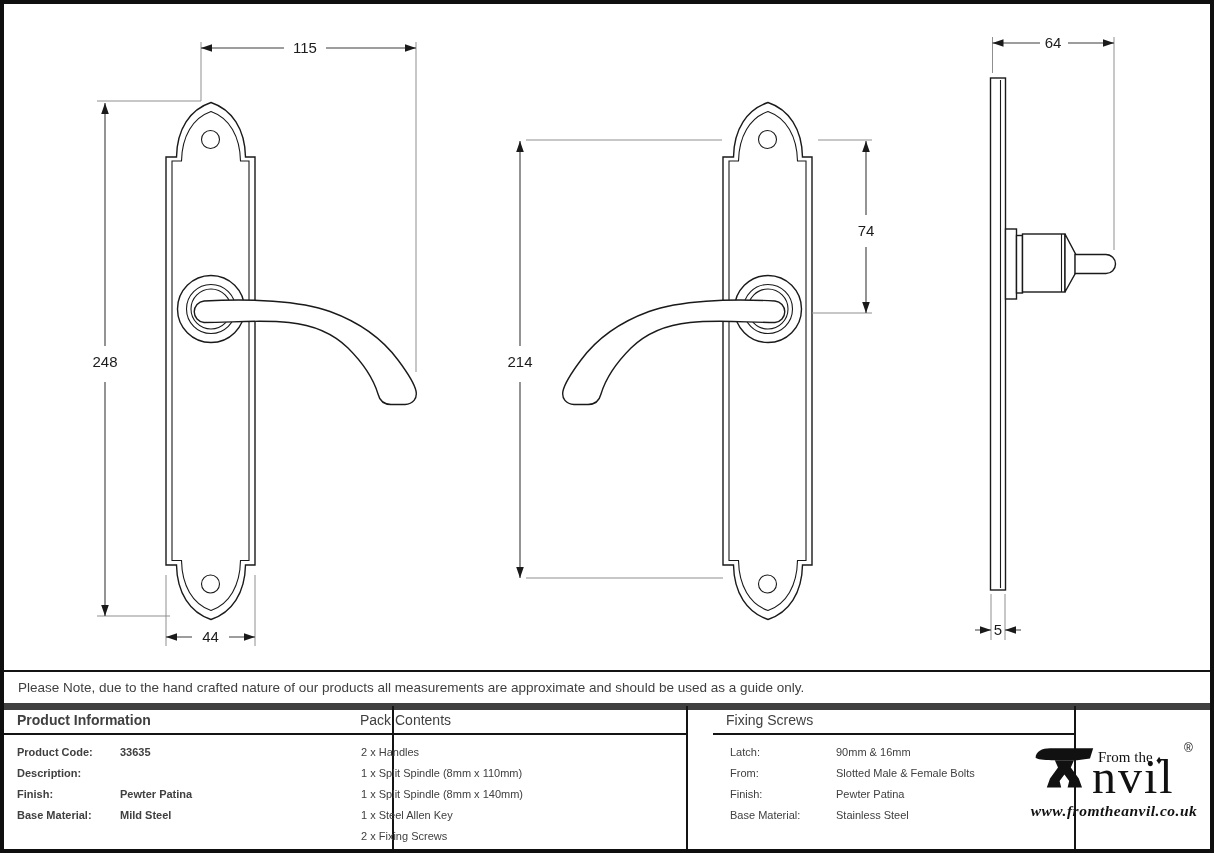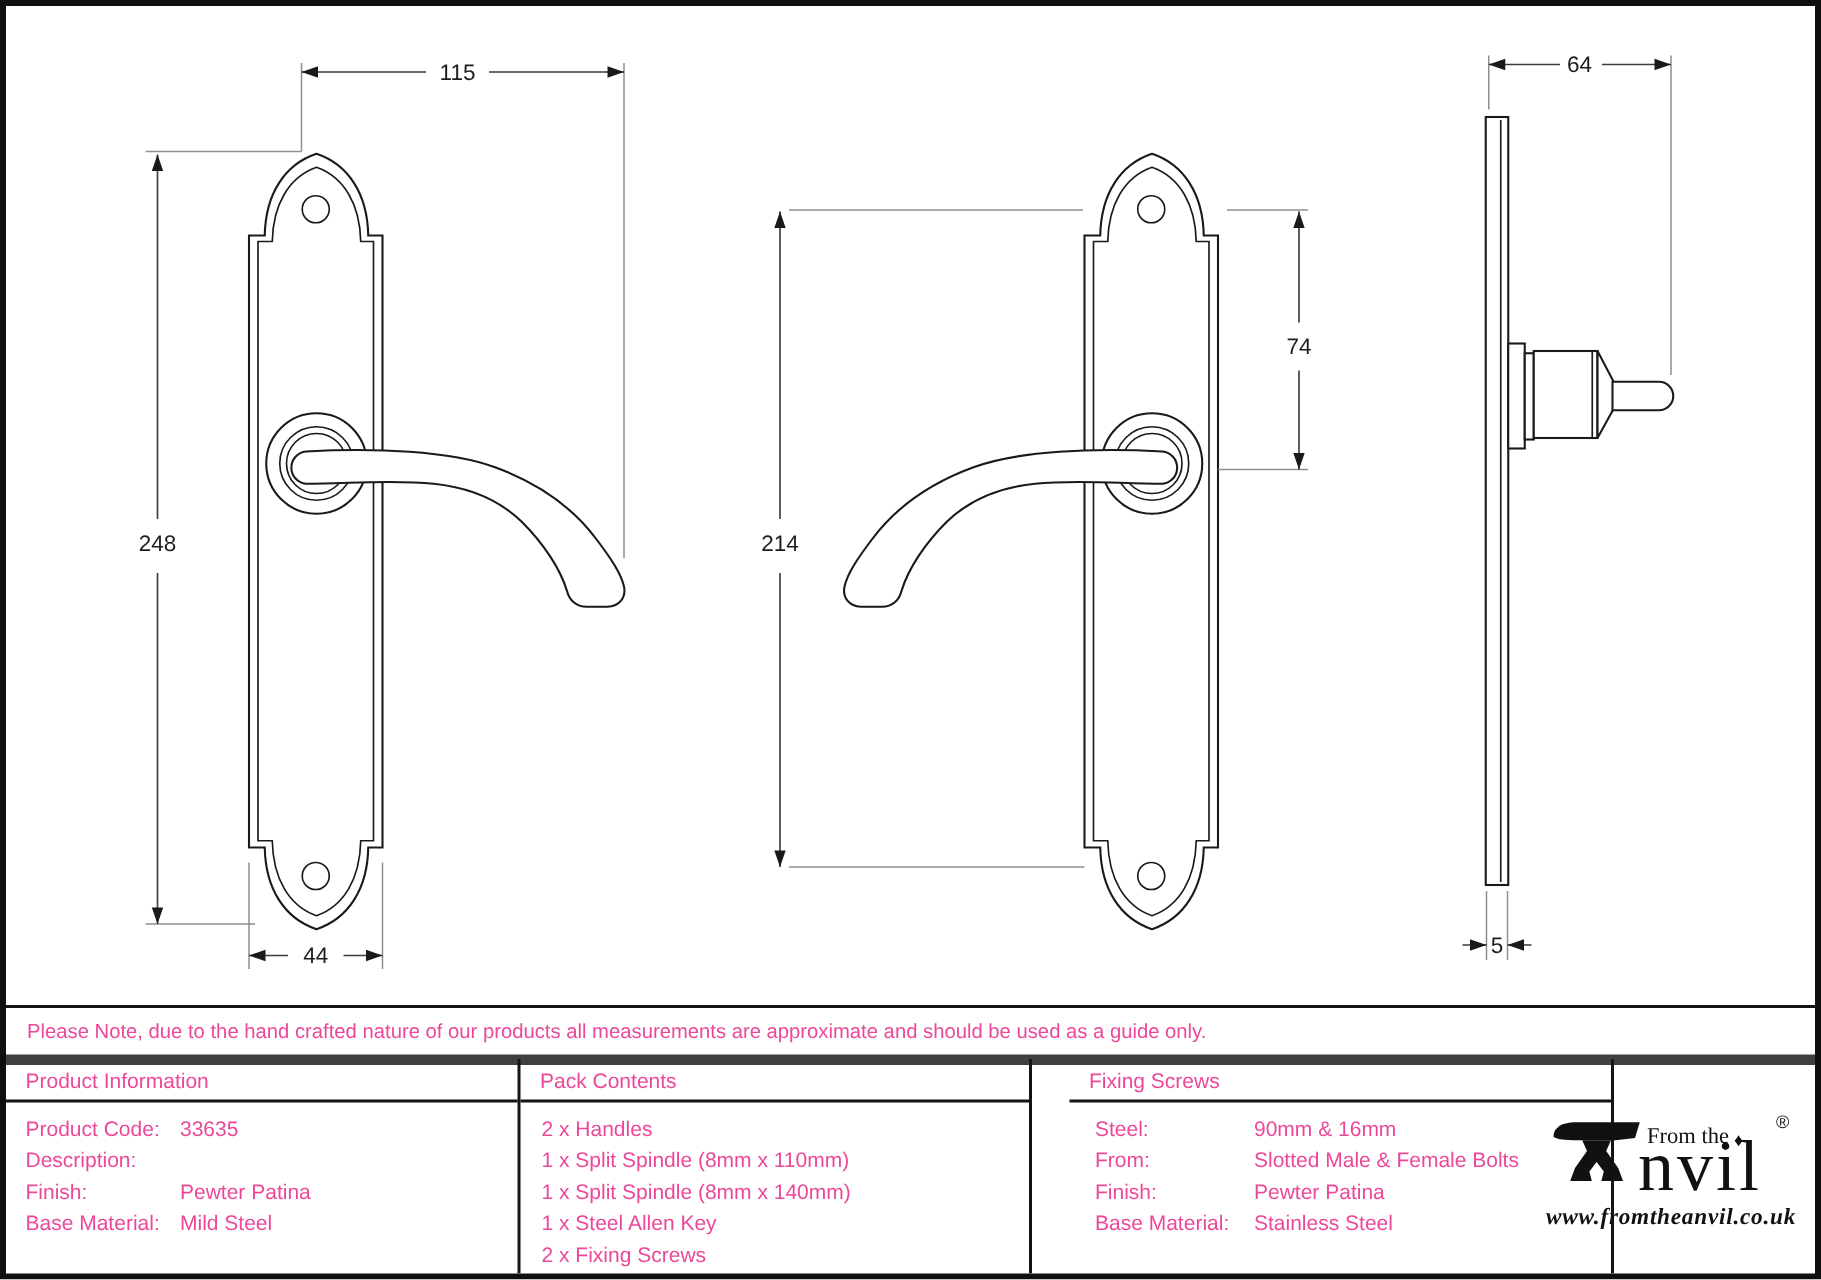--- a/index.html
+++ b/index.html
@@ -1,37 +1,37 @@
 <!DOCTYPE html>
 <html><head>
 <meta charset="utf-8">
 <style>
   html,body{margin:0;padding:0;background:#fff;}
   .sheet{
     position:relative;width:1214px;height:853px;box-sizing:border-box;
     border:4px solid #0f0f0f;background:#fff;overflow:hidden;
-    font-family:"Liberation Sans",sans-serif;color:#ec4899;
+    font-family:"Liberation Sans",sans-serif;color:#404040;
   }
   .drawing{position:absolute;left:-4px;top:-4px;}
   .note-row{
     position:absolute;left:0;top:666px;width:100%;height:40px;box-sizing:border-box;
     border-top:2px solid #141414;border-bottom:7px solid #404040;
     display:flex;align-items:center;padding-left:14px;font-size:13.5px;
   }
   .spec-table{position:absolute;left:0;top:702px;bottom:0;width:100%;}
   .col{position:absolute;top:0;bottom:0;box-sizing:border-box;border-right:2px solid #141414;}
-  .col1{left:0;width:343px;}
+  .col1{left:0;width:390px;font-weight:bold;}
   .col2{left:343px;width:341px;}
   .col3{left:661px;width:363px;margin-left:48px;}
   .col4{left:966px;right:0;border-right:none;padding-left:36px;}
   .col-header{
     height:29px;box-sizing:border-box;border-bottom:2px solid #141414;
     display:flex;align-items:center;padding-left:13px;font-size:14px;
   }
-  .col-body{padding-top:7px;font-size:14px;line-height:21px;}
+  .col-body{padding-top:7px;font-size:11px;line-height:21px;}
   .kv{display:flex;align-items:flex-start;}
   .kv .k{flex:0 0 103px;padding-left:13px;}
   .kv .v{white-space:pre-line;}
   .col3 .kv .k{flex:0 0 106px;padding-left:17px;}
   .pack-item{padding-left:14px;}
   .logo-cell{position:relative;width:100%;height:100%;}
   
   .part{fill:#ffffff;stroke:#1a1a1a;stroke-width:1.4;}
   .partline{fill:none;stroke:#1a1a1a;stroke-width:1.1;}
   .ext{stroke:#8f8f8f;stroke-width:1;fill:none;}
@@ -150,21 +150,21 @@
         <div class="pack-item">1 x Split Spindle (8mm x 140mm)</div>
         <div class="pack-item">1 x Steel Allen Key</div>
         <div class="pack-item">2 x Fixing Screws</div>
       </div>
     </div>
 
     <div class="col col3">
       <div class="col-header">Fixing Screws</div>
       <div class="col-body">
         <div class="kv">
-          <span class="k">Steel:</span>
+          <span class="k">Latch:</span>
           <span class="v">90mm &amp; 16mm</span>
         </div>
         <div class="kv">
           <span class="k">From:</span>
           <span class="v">Slotted Male &amp; Female Bolts</span>
         </div>
         <div class="kv">
           <span class="k">Finish:</span>
           <span class="v">Pewter Patina</span>
         </div>

